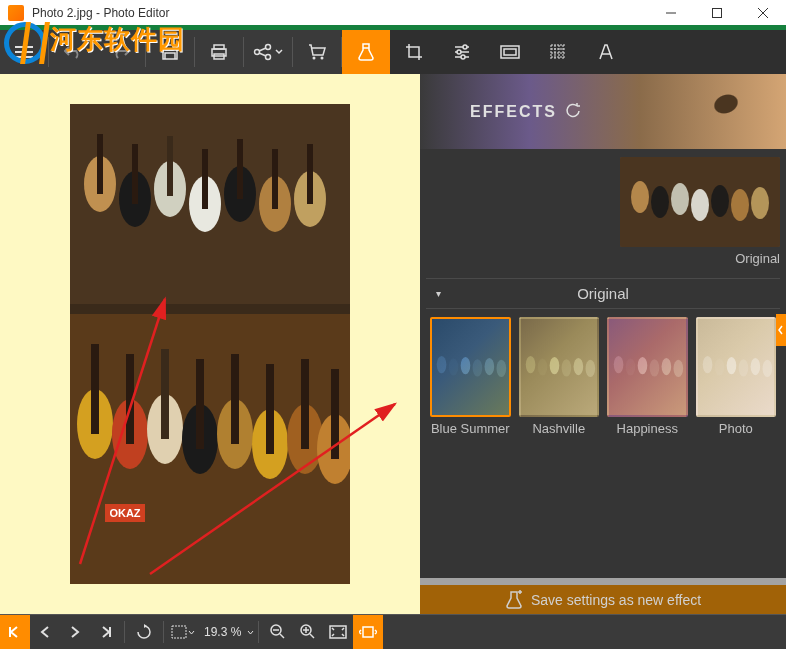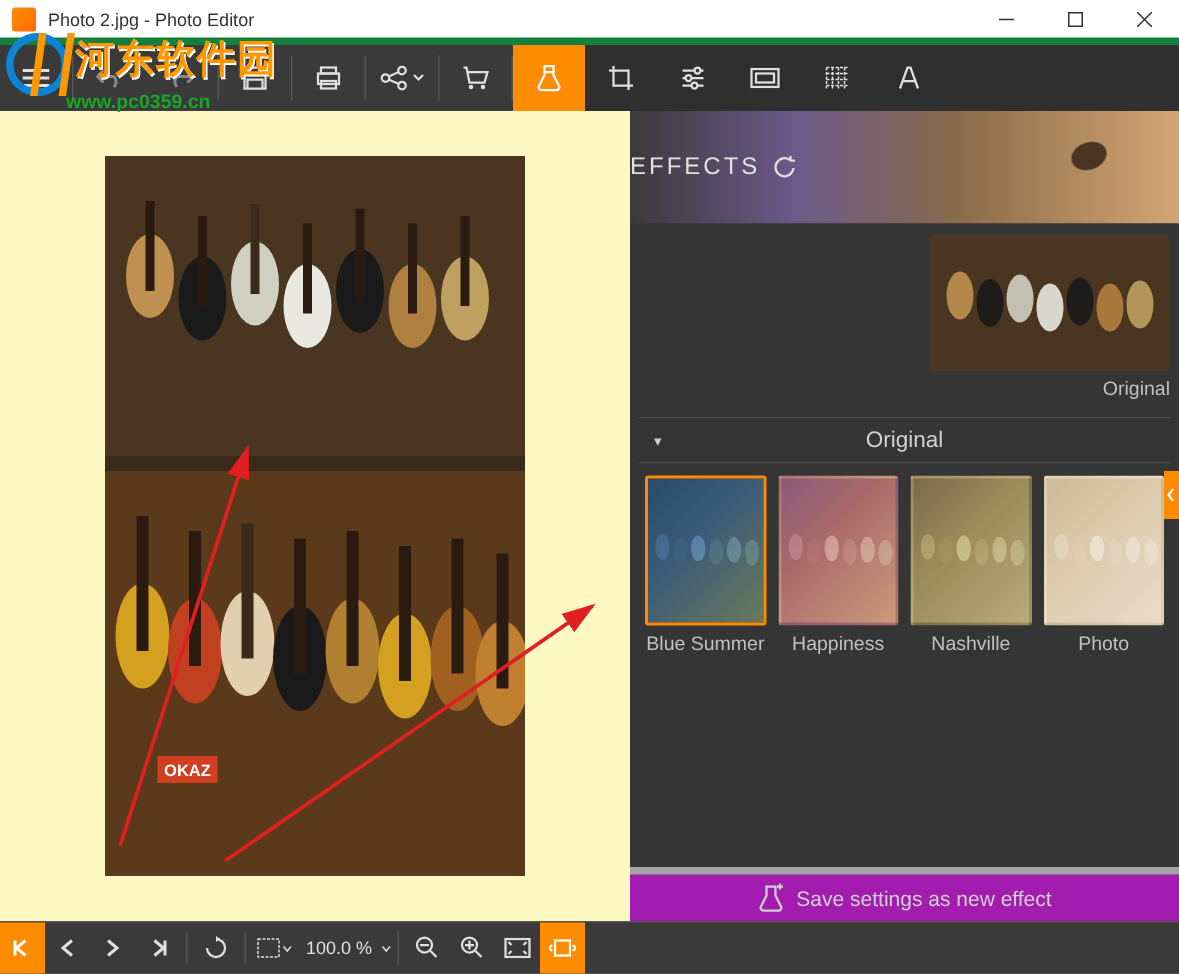--- a/index.html
+++ b/index.html
@@ -22,37 +22,37 @@
     
     .content { display: flex; height: calc(649px - 30px - 44px - 35px); }
     .main-view { width: 420px; background: #fef9c3; position: relative; display: flex; align-items: center; justify-content: center; overflow: hidden; }
     .main-view svg.guitars { width: 280px; height: 480px; }
     .main-view .arrow { position: absolute; pointer-events: none; }
     
     .side-panel { flex: 1; background: #353535; display: flex; flex-direction: column; position: relative; }
     .effects-header { height: 75px; position: relative; overflow: hidden; display: flex; align-items: center; }
     .effects-header-bg { position: absolute; inset: 0; background: linear-gradient(90deg, #3a3a3a 0%, #6b5a8a 30%, #8a6b4a 60%, #d4a574 100%); }
     .effects-header-bg::after { content: ''; position: absolute; right: 40px; top: 15px; width: 40px; height: 30px; background: radial-gradient(ellipse, #4a3520 40%, transparent 45%); transform: rotate(-20deg); }
-    .effects-label { position: relative; z-index: 1; color: #e0e0e0; font-size: 16px; font-weight: 400; letter-spacing: 2px; display: flex; align-items: center; gap: 8px; }
+    .effects-label { position: relative; z-index: 1; color: #e0e0e0; font-size: 16px; font-weight: 700; margin-left: 50px; letter-spacing: 2px; display: flex; gap: 8px; }
     
     .presets-scroll { flex: 1; overflow-y: auto; padding: 8px 6px; }
     .preset-original { display: flex; flex-direction: column; align-items: flex-end; margin-bottom: 12px; }
     .preset-thumb { width: 160px; height: 90px; background: #5a4a3a; border-radius: 2px; cursor: pointer; }
     .preset-label { color: #c0c0c0; font-size: 13px; margin-top: 4px; }
     
     .category-row { display: flex; align-items: center; justify-content: center; padding: 6px 0; cursor: pointer; color: #d0d0d0; font-size: 15px; border-top: 1px solid #4a4a4a; border-bottom: 1px solid #4a4a4a; position: relative; }
     .category-row .tri { position: absolute; left: 10px; font-size: 10px; }
     
     .preset-grid { display: grid; grid-template-columns: 1fr 1fr 1fr 1fr; gap: 8px; padding: 8px 4px; }
     .preset-item { display: flex; flex-direction: column; align-items: center; cursor: pointer; }
     .preset-item .thumb { width: 100%; height: 100px; border-radius: 2px; border: 2px solid transparent; }
     .preset-item.selected .thumb { border-color: #ff8c00; }
     .preset-item .lbl { color: #c0c0c0; font-size: 13px; margin-top: 4px; }
     
-    .save-bar { height: 36px; background: #a21caf; display: flex; align-items: center; justify-content: center; gap: 8px; color: #d0d0d0; font-size: 14px; cursor: pointer; border-top: 5px solid #a3a3a3; }
+    .save-bar { height: 36px; background: #a16207; display: flex; align-items: center; justify-content: center; gap: 8px; color: #d0d0d0; font-size: 14px; cursor: pointer; border-top: 7px solid #a3a3a3; }
     
     .side-tab { position: absolute; right: 0; top: 240px; width: 10px; height: 32px; background: #ff8c00; }
     
     
     .bottom-toolbar { height: 35px; background: #3a3a3a; border-top: 1px solid #555; display: flex; align-items: center; }
     .bot-btn { width: 30px; height: 35px; display: flex; align-items: center; justify-content: center; cursor: pointer; color: #e0e0e0; }
     .bot-btn.active { background: #ff8c00; }
     .zoom-label { color: #e0e0e0; font-size: 12px; padding: 0 6px; cursor: pointer; }
     .bot-sep { width: 1px; height: 22px; background: #555; margin: 0 4px; }
     
@@ -69,21 +69,20 @@
     ::-webkit-scrollbar-thumb { background: #5a5a5a; }
   </style>
 </head>
 <body>
 
 <div class="watermark">
   <div class="logo">
     <div class="circ"></div>
     <div class="txt1">河东软件园</div>
   </div>
-  <div class="url">www.pc0359.cn</div>
 </div>
 
 <div class="title-bar">
   <div class="title-icon"></div>
   <div class="title-text">Photo 2.jpg - Photo Editor</div>
   <div class="win-btn">
     <svg width="10" height="10">
         <line x1="0" y1="5" x2="10" y2="5" stroke="#333" stroke-width="1"></line>
       </svg>
   </div>
@@ -298,48 +297,48 @@
                   <ellipse cx="70" cy="47" rx="10" ry="18" fill="#ccc"></ellipse>
                   <ellipse cx="95" cy="52" rx="10" ry="18" fill="#999"></ellipse>
                   <ellipse cx="120" cy="49" rx="10" ry="18" fill="#bbb"></ellipse>
                   <ellipse cx="145" cy="53" rx="10" ry="18" fill="#aaa"></ellipse>
                 </g>
               </svg>
             </div>
             <div class="lbl">Blue Summer</div>
           </div>
           <div class="preset-item">
+            <div class="thumb" style="background: linear-gradient(135deg, rgb(122, 106, 74), rgb(154, 138, 90) 40%, rgb(186, 169, 122));">
+              <svg viewBox="0 0 160 100" style="width:100%;height:100%;mix-blend-mode:overlay;opacity:0.7">
+                <g>
+                  <ellipse cx="20" cy="45" rx="10" ry="18" fill="#aaa"></ellipse>
+                  <ellipse cx="45" cy="50" rx="10" ry="18" fill="#888"></ellipse>
+                  <ellipse cx="70" cy="47" rx="10" ry="18" fill="#ccc"></ellipse>
+                  <ellipse cx="95" cy="52" rx="10" ry="18" fill="#999"></ellipse>
+                  <ellipse cx="120" cy="49" rx="10" ry="18" fill="#bbb"></ellipse>
+                  <ellipse cx="145" cy="53" rx="10" ry="18" fill="#aaa"></ellipse>
+                </g>
+              </svg>
+            </div>
+            <div class="lbl">Nashville</div>
+          </div>
+          <div class="preset-item">
             <div class="thumb" style="background: linear-gradient(135deg, rgb(138, 90, 122), rgb(170, 106, 106) 40%, rgb(202, 154, 122));">
               <svg viewBox="0 0 160 100" style="width:100%;height:100%;mix-blend-mode:overlay;opacity:0.7">
                 <g>
                   <ellipse cx="20" cy="45" rx="10" ry="18" fill="#aaa"></ellipse>
                   <ellipse cx="45" cy="50" rx="10" ry="18" fill="#888"></ellipse>
                   <ellipse cx="70" cy="47" rx="10" ry="18" fill="#ccc"></ellipse>
                   <ellipse cx="95" cy="52" rx="10" ry="18" fill="#999"></ellipse>
                   <ellipse cx="120" cy="49" rx="10" ry="18" fill="#bbb"></ellipse>
                   <ellipse cx="145" cy="53" rx="10" ry="18" fill="#aaa"></ellipse>
                 </g>
               </svg>
             </div>
             <div class="lbl">Happiness</div>
-          </div>
-          <div class="preset-item">
-            <div class="thumb" style="background: linear-gradient(135deg, rgb(122, 106, 74), rgb(154, 138, 90) 40%, rgb(186, 169, 122));">
-              <svg viewBox="0 0 160 100" style="width:100%;height:100%;mix-blend-mode:overlay;opacity:0.7">
-                <g>
-                  <ellipse cx="20" cy="45" rx="10" ry="18" fill="#aaa"></ellipse>
-                  <ellipse cx="45" cy="50" rx="10" ry="18" fill="#888"></ellipse>
-                  <ellipse cx="70" cy="47" rx="10" ry="18" fill="#ccc"></ellipse>
-                  <ellipse cx="95" cy="52" rx="10" ry="18" fill="#999"></ellipse>
-                  <ellipse cx="120" cy="49" rx="10" ry="18" fill="#bbb"></ellipse>
-                  <ellipse cx="145" cy="53" rx="10" ry="18" fill="#aaa"></ellipse>
-                </g>
-              </svg>
-            </div>
-            <div class="lbl">Nashville</div>
           </div>
           <div class="preset-item">
             <div class="thumb" style="background: linear-gradient(135deg, rgb(202, 186, 154), rgb(218, 202, 170) 40%, rgb(234, 218, 202));">
               <svg viewBox="0 0 160 100" style="width:100%;height:100%;mix-blend-mode:overlay;opacity:0.7">
                 <g>
                   <ellipse cx="20" cy="45" rx="10" ry="18" fill="#aaa"></ellipse>
                   <ellipse cx="45" cy="50" rx="10" ry="18" fill="#888"></ellipse>
                   <ellipse cx="70" cy="47" rx="10" ry="18" fill="#ccc"></ellipse>
                   <ellipse cx="95" cy="52" rx="10" ry="18" fill="#999"></ellipse>
                   <ellipse cx="120" cy="49" rx="10" ry="18" fill="#bbb"></ellipse>
@@ -401,21 +400,21 @@
   </div>
   <div class="bot-sep"></div>
   <div class="bot-btn">
     <svg width="16" height="14">
         <rect x="1" y="1" width="14" height="12" fill="none" stroke="#e0e0e0" stroke-width="1" stroke-dasharray="2 1"></rect>
       </svg>
     <svg width="7" height="5" style="margin-left:1px">
         <path d="M1 1 L3.5 4 L6 1" fill="none" stroke="#e0e0e0" stroke-width="1"></path>
       </svg>
   </div>
-  <div class="zoom-label">100.0 %</div>
+  <div class="zoom-label">19.3 %</div>
   <svg width="7" height="5">
       <path d="M1 1 L3.5 4 L6 1" fill="none" stroke="#e0e0e0" stroke-width="1"></path>
     </svg>
   <div class="bot-sep"></div>
   <div class="bot-btn">
     <svg width="16" height="16">
         <circle cx="6" cy="6" r="5" fill="none" stroke="#e0e0e0" stroke-width="1.5"></circle>
         <line x1="10" y1="10" x2="14" y2="14" stroke="#e0e0e0" stroke-width="1.5"></line>
         <line x1="3" y1="6" x2="9" y2="6" stroke="#e0e0e0" stroke-width="1.5"></line>
       </svg>

